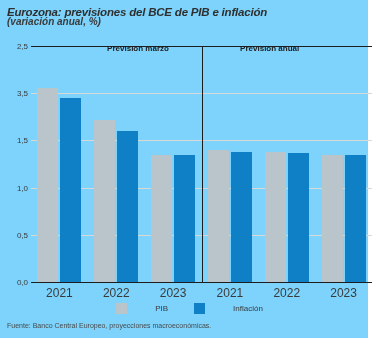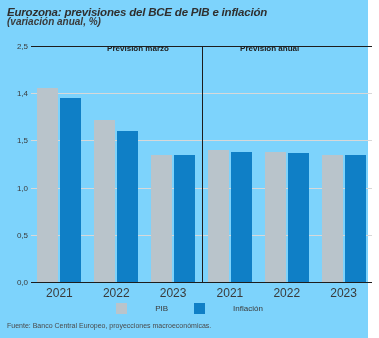--- a/index.html
+++ b/index.html
@@ -82,21 +82,21 @@
 <div class="chart-card">
 
   <div class="title">Eurozona: previsiones del BCE de PIB e inflación</div>
   <div class="subtitle">(variación anual, %)</div>
 
   <div class="yaxis" id="yaxis">
       <div class="ylabel" style="top: 236px;">0,0</div>
       <div class="ylabel" style="top: 188.8px;">0,5</div>
       <div class="ylabel" style="top: 141.6px;">1,0</div>
       <div class="ylabel" style="top: 94.4px;">1,5</div>
-      <div class="ylabel" style="top: 47.2px;">1,4</div>
+      <div class="ylabel" style="top: 47.2px;">3,5</div>
       <div class="ylabel" style="top: 0px;">2,5</div>
     </div>
   <div class="plot" id="plot">
       <div class="ygrid-line" style="top: 236px;"></div>
       <div class="ygrid-line faint" style="top: 188.8px;"></div>
       <div class="ygrid-line faint" style="top: 141.6px;"></div>
       <div class="ygrid-line faint" style="top: 94.4px;"></div>
       <div class="ygrid-line faint" style="top: 47.2px;"></div>
       <div class="ygrid-line" style="top: 0px;"></div>
       <div class="sep" style="left: 170.5px;"></div>

